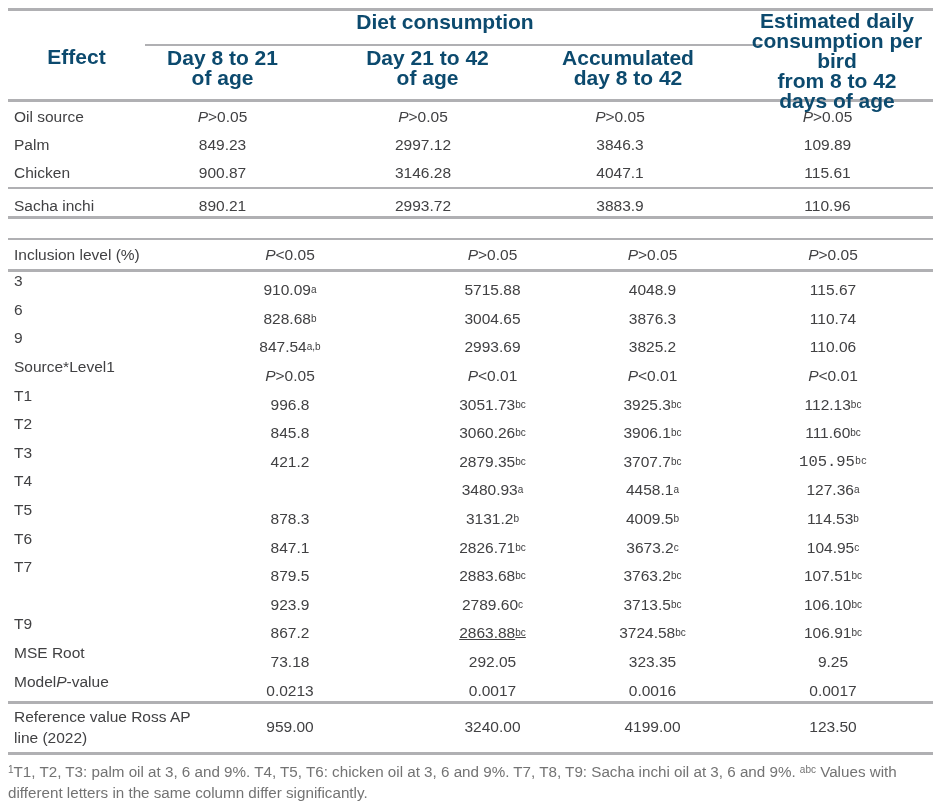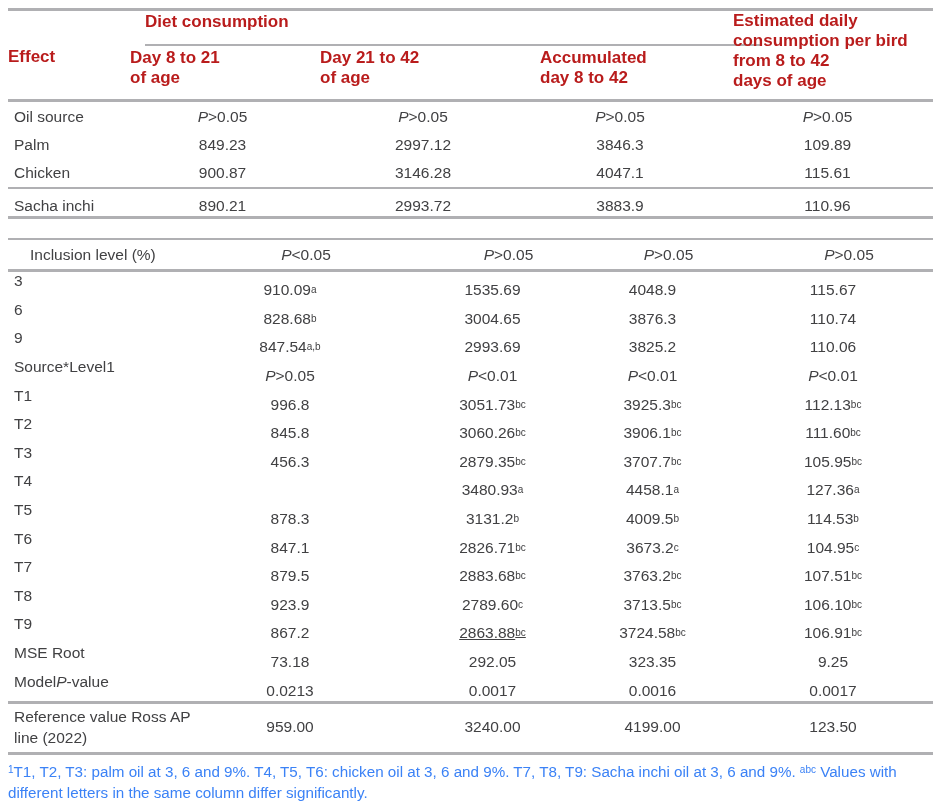--- a/index.html
+++ b/index.html
@@ -3,22 +3,22 @@
 <meta charset="utf-8">
 <style>
   html,body{margin:0;padding:0;background:#ffffff;}
   .page{
     position:relative;width:941px;height:808px;background:#ffffff;
     font-family:"Liberation Sans",sans-serif;color:#414143;font-size:15.5px;
     overflow:hidden;
   }
   .rule{position:absolute;background:#b0b0b3;}
   .hdr{
-    position:absolute;font-weight:bold;color:#b91c1c;
-    white-space:pre-line;line-height:20px;font-size:17px;
+    position:absolute;font-weight:bold;color:#0c4a6e;text-align:center;
+    white-space:pre-line;line-height:20px;font-size:21px;
   }
   .sec{position:absolute;left:0;width:941px;}
   .row{position:relative;}
   .cell{
     position:absolute;top:0;height:100%;display:flex;align-items:center;
     justify-content:center;white-space:pre-line;
   }
   .cell.cl{justify-content:flex-start;padding-left:6px;box-sizing:border-box;text-align:left;}
   
   .secA .cl{left:8px;width:137px;}
@@ -31,21 +31,21 @@
   .secB .cl{left:8px;width:185px;}
   .secB .c1{left:195px;width:190px;}
   .secB .c2{left:400px;width:185px;}
   .secB .c3{left:565px;width:175px;}
   .secB .c4{left:730px;width:206px;}
   .ref .cl{width:230px;line-height:21px;}
   sup{font-size:10px;line-height:0;vertical-align:5px;}
   i{font-style:italic;}
   .footnote{
     position:absolute;top:761px;left:8px;width:927px;line-height:21px;
-    font-size:15.2px;color:#3b82f6;
+    font-size:15.2px;color:#737373;
   }
   .footnote sup{vertical-align:4px;}
 </style>
 </head>
 <body>
 
 <div class="page">
 
   <div class="rule" style="top:8px;left:8px;width:925px;height:3px;"></div>
   <div class="rule" style="top:44px;left:145px;width:615px;height:2px;"></div>
@@ -95,34 +95,34 @@
       <div class="row" style="height: 28px;">
         <div class="cell cl">Sacha inchi</div>
         <div class="cell c1">890.21</div>
         <div class="cell c2">2993.72</div>
         <div class="cell c3">3883.9</div>
         <div class="cell c4">110.96</div>
       </div>
     </div>
 
   <div class="sec secB" id="sec2-inclusion" style="top:241px;">
-      <div class="row" style="height: 27px; margin-left: 16px;">
+      <div class="row" style="height: 27px;">
         <div class="cell cl">Inclusion level (%)</div>
         <div class="cell c1"><i>P</i>&lt;0.05</div>
         <div class="cell c2"><i>P</i>&gt;0.05</div>
         <div class="cell c3"><i>P</i>&gt;0.05</div>
         <div class="cell c4"><i>P</i>&gt;0.05</div>
       </div>
     </div>
 
   <div class="sec secB" id="sec2-body" style="top:272px;">
       <div class="row" style="height: 28.6px;">
         <div class="cell cl" style="transform: translateY(-5px);">3</div>
         <div class="cell c1" style="transform: translateY(4px);">910.09<sup>a</sup></div>
-        <div class="cell c2" style="transform: translateY(4px);">1535.69</div>
+        <div class="cell c2" style="transform: translateY(4px);">5715.88</div>
         <div class="cell c3" style="transform: translateY(4px);">4048.9</div>
         <div class="cell c4" style="transform: translateY(4px);">115.67</div>
       </div>
       <div class="row" style="height: 28.6px;">
         <div class="cell cl" style="transform: translateY(-5px);">6</div>
         <div class="cell c1" style="transform: translateY(4px);">828.68<sup>b</sup></div>
         <div class="cell c2" style="transform: translateY(4px);">3004.65</div>
         <div class="cell c3" style="transform: translateY(4px);">3876.3</div>
         <div class="cell c4" style="transform: translateY(4px);">110.74</div>
       </div>
@@ -149,24 +149,24 @@
       </div>
       <div class="row" style="height: 28.6px;">
         <div class="cell cl" style="transform: translateY(-5px);">T2</div>
         <div class="cell c1" style="transform: translateY(4px);">845.8</div>
         <div class="cell c2" style="transform: translateY(4px);">3060.26<sup>bc</sup></div>
         <div class="cell c3" style="transform: translateY(4px);">3906.1<sup>bc</sup></div>
         <div class="cell c4" style="transform: translateY(4px);">111.60<sup>bc</sup></div>
       </div>
       <div class="row" style="height: 28.6px;">
         <div class="cell cl" style="transform: translateY(-5px);">T3</div>
-        <div class="cell c1" style="transform: translateY(4px);">456.3</div>
+        <div class="cell c1" style="transform: translateY(4px);">421.2</div>
         <div class="cell c2" style="transform: translateY(4px);">2879.35<sup>bc</sup></div>
         <div class="cell c3" style="transform: translateY(4px);">3707.7<sup>bc</sup></div>
-        <div class="cell c4" style="transform: translateY(4px);">105.95<sup>bc</sup></div>
+        <div class="cell c4" style="transform: translateY(4px); font-family: Liberation Mono, monospace;">105.95<sup>bc</sup></div>
       </div>
       <div class="row" style="height: 28.6px;">
         <div class="cell cl" style="transform: translateY(-5px);">T4</div>
         <div class="cell c2" style="transform: translateY(4px);">3480.93<sup>a</sup></div>
         <div class="cell c3" style="transform: translateY(4px);">4458.1<sup>a</sup></div>
         <div class="cell c4" style="transform: translateY(4px);">127.36<sup>a</sup></div>
       </div>
       <div class="row" style="height: 28.6px;">
         <div class="cell cl" style="transform: translateY(-5px);">T5</div>
         <div class="cell c1" style="transform: translateY(4px);">878.3</div>
@@ -182,21 +182,20 @@
         <div class="cell c4" style="transform: translateY(4px);">104.95<sup>c</sup></div>
       </div>
       <div class="row" style="height: 28.6px;">
         <div class="cell cl" style="transform: translateY(-5px);">T7</div>
         <div class="cell c1" style="transform: translateY(4px);">879.5</div>
         <div class="cell c2" style="transform: translateY(4px);">2883.68<sup>bc</sup></div>
         <div class="cell c3" style="transform: translateY(4px);">3763.2<sup>bc</sup></div>
         <div class="cell c4" style="transform: translateY(4px);">107.51<sup>bc</sup></div>
       </div>
       <div class="row" style="height: 28.6px;">
-        <div class="cell cl" style="transform: translateY(-5px);">T8</div>
         <div class="cell c1" style="transform: translateY(4px);">923.9</div>
         <div class="cell c2" style="transform: translateY(4px);">2789.60<sup>c</sup></div>
         <div class="cell c3" style="transform: translateY(4px);">3713.5<sup>bc</sup></div>
         <div class="cell c4" style="transform: translateY(4px);">106.10<sup>bc</sup></div>
       </div>
       <div class="row" style="height: 28.6px;">
         <div class="cell cl" style="transform: translateY(-5px);">T9</div>
         <div class="cell c1" style="transform: translateY(4px);">867.2</div>
         <div class="cell c2" style="transform: translateY(4px); text-decoration: underline;">2863.88<sup>bc</sup></div>
         <div class="cell c3" style="transform: translateY(4px);">3724.58<sup>bc</sup></div>

